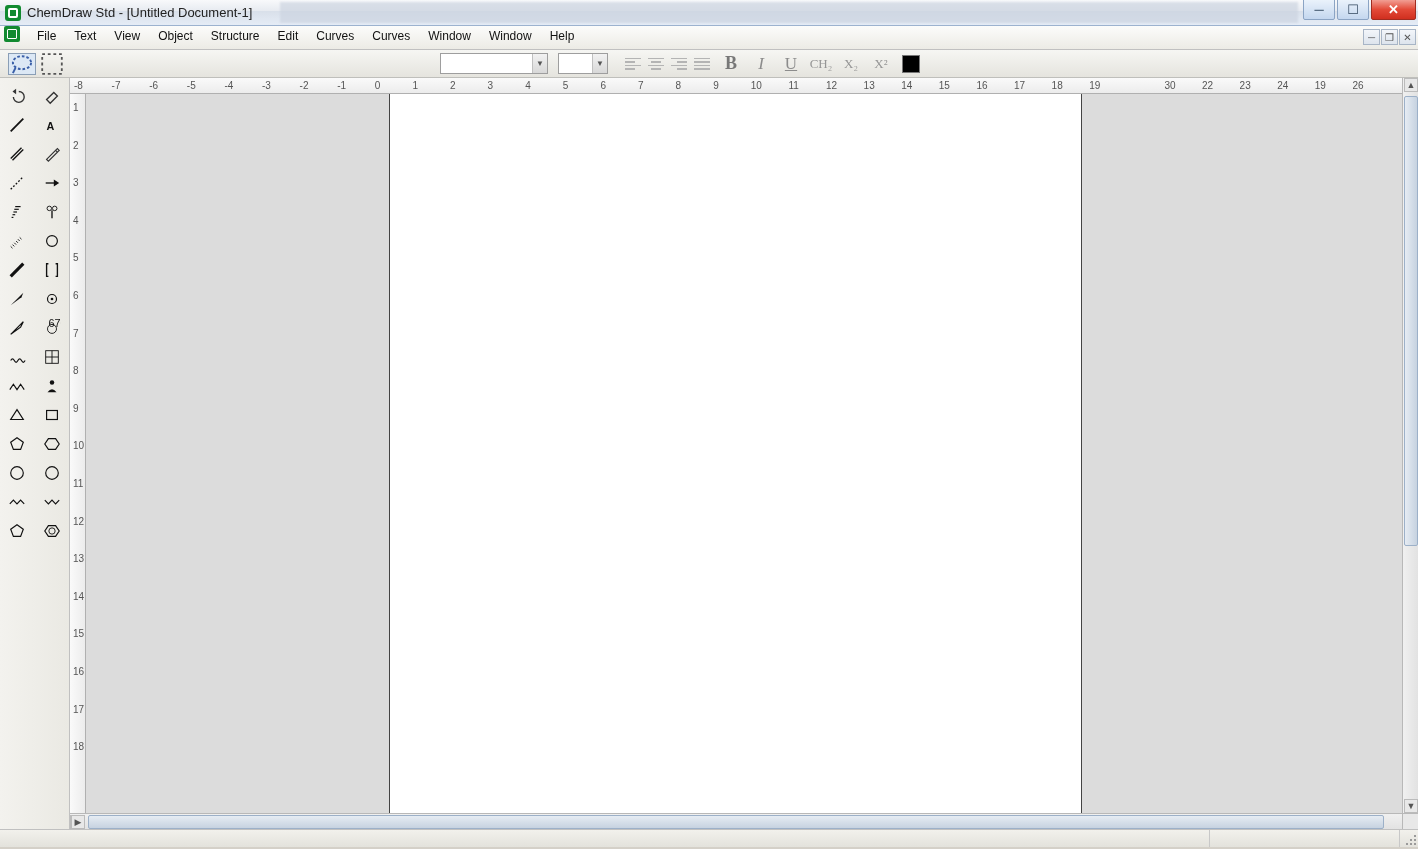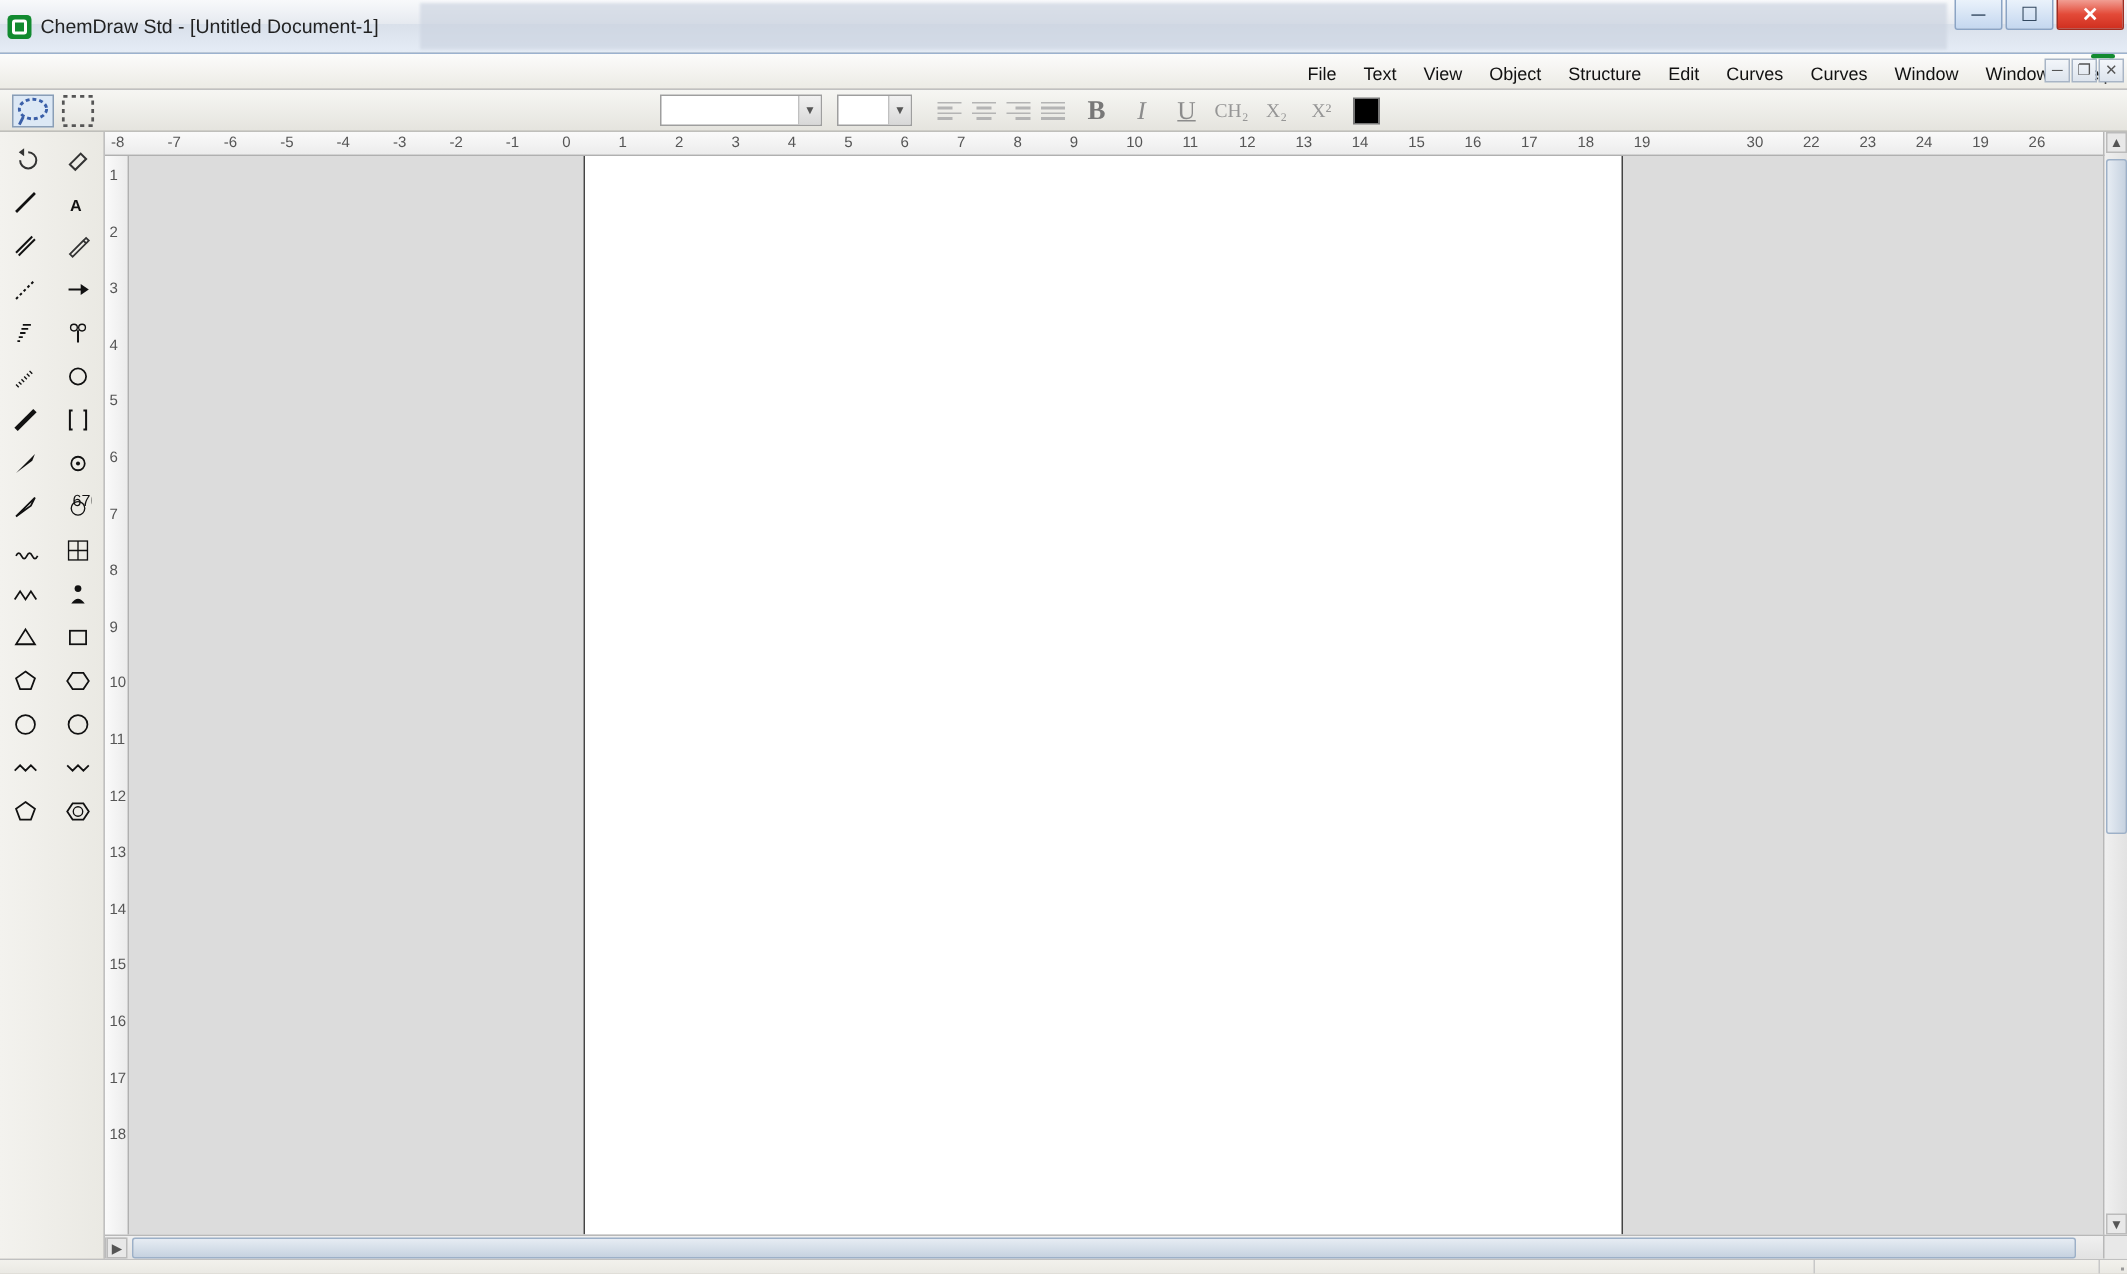--- a/index.html
+++ b/index.html
@@ -1,29 +1,29 @@
 <!DOCTYPE html>
 <html><head>
 <meta charset="utf-8">
 <style>
 * { margin: 0; padding: 0; box-sizing: border-box; font-family: "Segoe UI", Tahoma, sans-serif; font-size: 12px; }
 html, body { width: 1418px; height: 849px; overflow: hidden; background: #d4d0c8; }
 
 
-.titlebar { height: 36px; background: linear-gradient(to bottom, #f8f9fb 0%, #e6eaf0 45%, #d9e0ea 46%, #e5ecf6 100%); display: flex; align-items: center; border-bottom: 1px solid #9cb2cf; position: relative; }
+.titlebar { height: 26px; background: linear-gradient(to bottom, #f8f9fb 0%, #e6eaf0 45%, #d9e0ea 46%, #e5ecf6 100%); display: flex; align-items: center; border-bottom: 1px solid #9cb2cf; position: relative; }
 .titlebar .app-icon { width: 16px; height: 16px; margin: 0 6px 0 5px; background: #128a30; border-radius: 3px; position: relative; }
 .titlebar .app-icon::after { content: ''; position: absolute; inset: 3px; border: 2px solid #fff; border-radius: 2px; }
 .titlebar .title-text { color: #222; font-size: 13px; white-space: nowrap; }
 .titlebar .blur { position: absolute; left: 280px; right: 120px; top: 2px; bottom: 2px; background: #cbd3e0; opacity: 0.65; filter: blur(1px); }
 .win-controls { position: absolute; right: 2px; top: -1px; display: flex; gap: 2px; }
 .win-btn { width: 32px; height: 21px; border: 1px solid #8ba4c4; border-radius: 0 0 2px 2px; background: linear-gradient(to bottom, #eaf2fb 0%, #c4d7ef 100%); display: flex; align-items: center; justify-content: center; font-size: 13px; color: #33485f; cursor: default; }
 .win-btn.close { background: linear-gradient(to bottom, #f19e93 0%, #e34a38 50%, #d02f1f 100%); border-color: #a02c20; color: #fff; width: 45px; font-weight: bold; }
 
 
-.menubar { height: 24px; background: linear-gradient(to bottom, #fcfcfb, #ecebe5); border-bottom: 1px solid #c0c0c0; display: flex; align-items: flex-end; padding-left: 4px; position: relative; flex-direction: column; }
+.menubar { height: 24px; background: linear-gradient(to bottom, #fcfcfb, #ecebe5); border-bottom: 1px solid #c0c0c0; display: flex; align-items: flex-start; padding-left: 4px; position: relative; }
 .menubar .mdi-icon { width: 16px; height: 16px; margin-right: 8px; background: #128a30; border-radius: 2px; position: relative; }
 .menubar .mdi-icon::after { content:''; position:absolute; inset:3px; border:1.5px solid #fff; border-radius:1px;}
 .menu-item { padding: 3px 9px; color: #111; cursor: default; }
 .mdi-controls { position: absolute; right: 2px; top: 3px; display: flex; gap: 1px; }
 .mdi-btn { width: 17px; height: 16px; border: 1px solid #a8b5c6; background: linear-gradient(to bottom,#f3f6fa,#dde4ed); display:flex; align-items:center; justify-content:center; font-size:10px; color:#555; cursor:default;}
 
 
 .format-bar { height: 28px; background: linear-gradient(to bottom, #f6f6f3, #e5e4de); border-bottom: 1px solid #bfbfbb; display: flex; align-items: center; padding-left: 8px; gap: 4px; }
 .ft-spacer { flex: 0 0 428px; display:flex; align-items:center; }
 .ft-spacer .lasso { width:28px; height:22px; border:1px solid #8a9eb6; border-radius:0; background:#dce8f5; display:flex; align-items:center; justify-content:center; margin-right:2px;}

